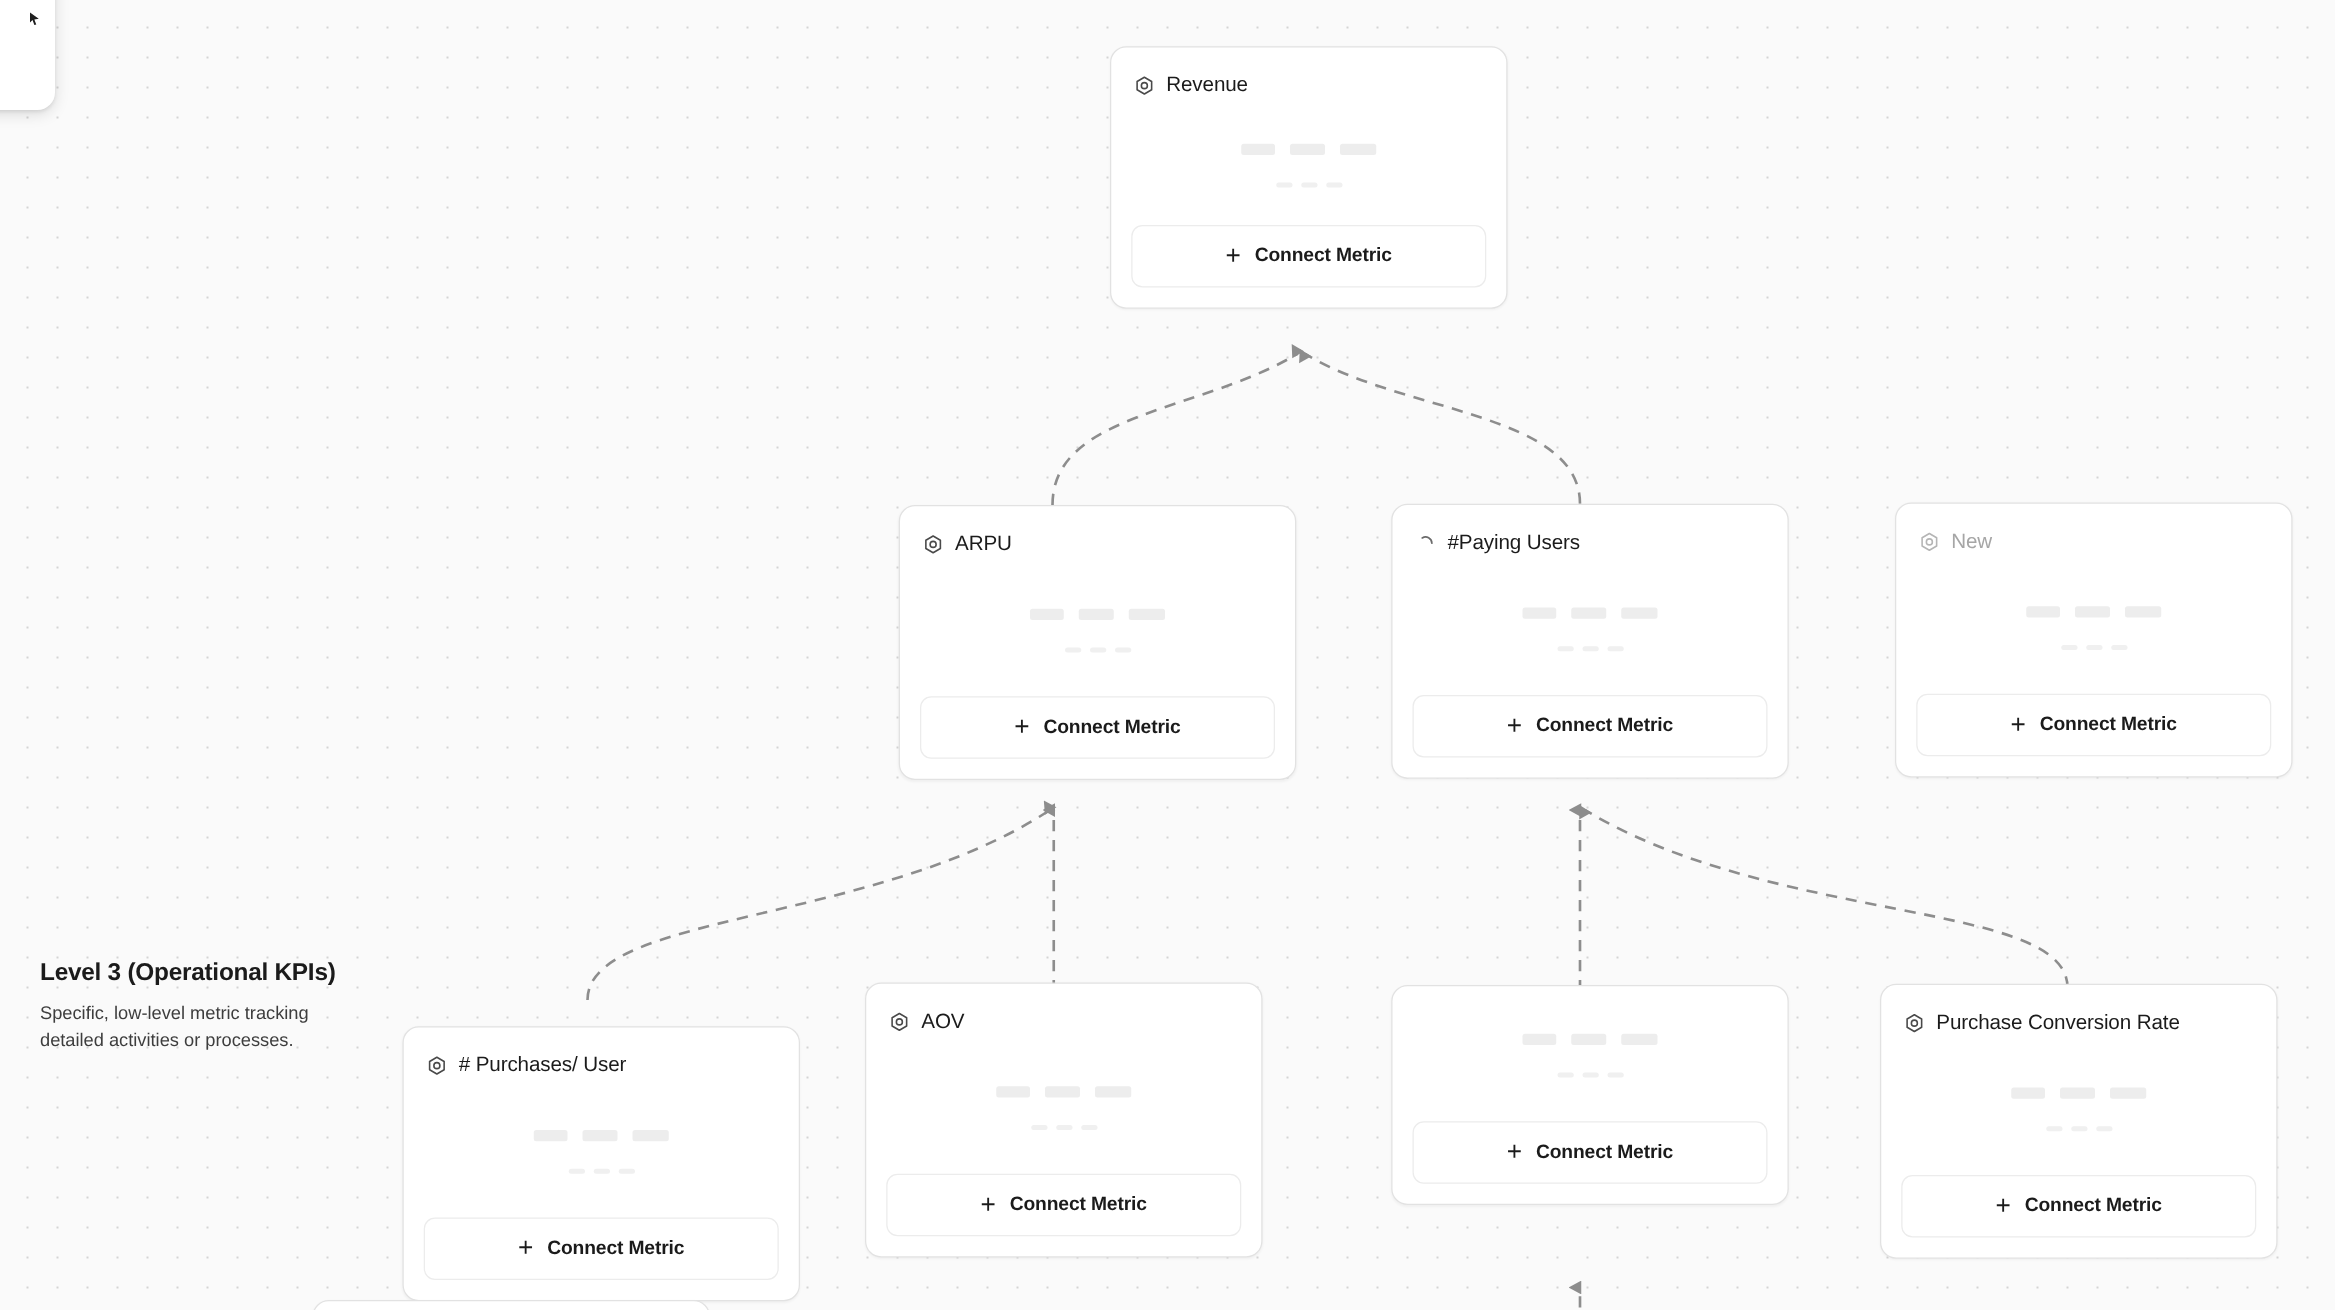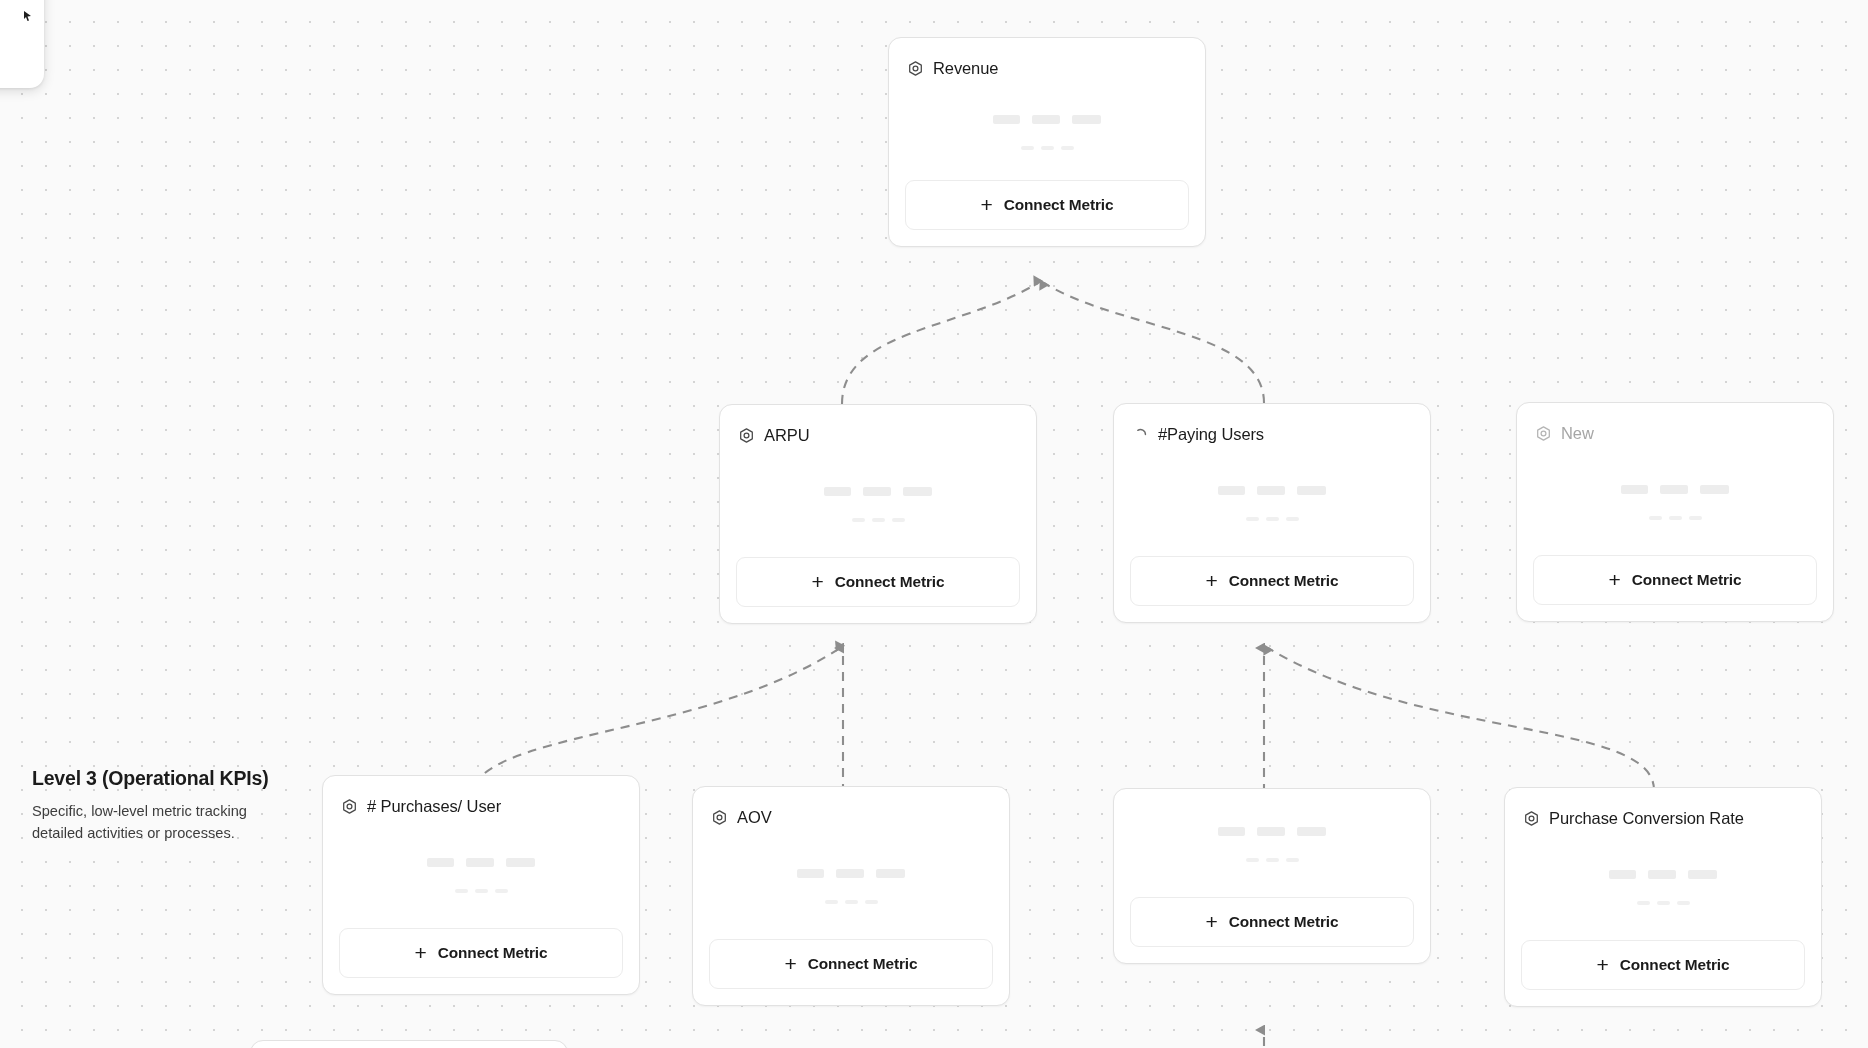--- a/index.html
+++ b/index.html
@@ -336,21 +336,21 @@
       </div>
     </div>
     <div class="node-foot">
       <button class="connect-btn">
         <span class="plus">+</span>
         <span class="cm-label">Connect Metric</span>
       </button>
     </div>
   </div>
 
-  <div class="node tall" style="left:322px; top:775px;">
+  <div class="node tall" style="left:322px; top:821px;">
     <div class="node-head">
       <span class="node-icon">
         <svg viewBox="0 0 24 24" width="17" height="17" fill="none" stroke="currentColor" stroke-width="1.8" stroke-linejoin="round" stroke-linecap="round">
           <path d="M12 2.6 L20.2 7.3 L20.2 16.7 L12 21.4 L3.8 16.7 L3.8 7.3 Z"></path>
           <circle cx="12" cy="12" r="3.4"></circle>
         </svg>
       </span>
       <span class="node-title"># Purchases/ User</span>
     </div>
     <div class="node-body">

